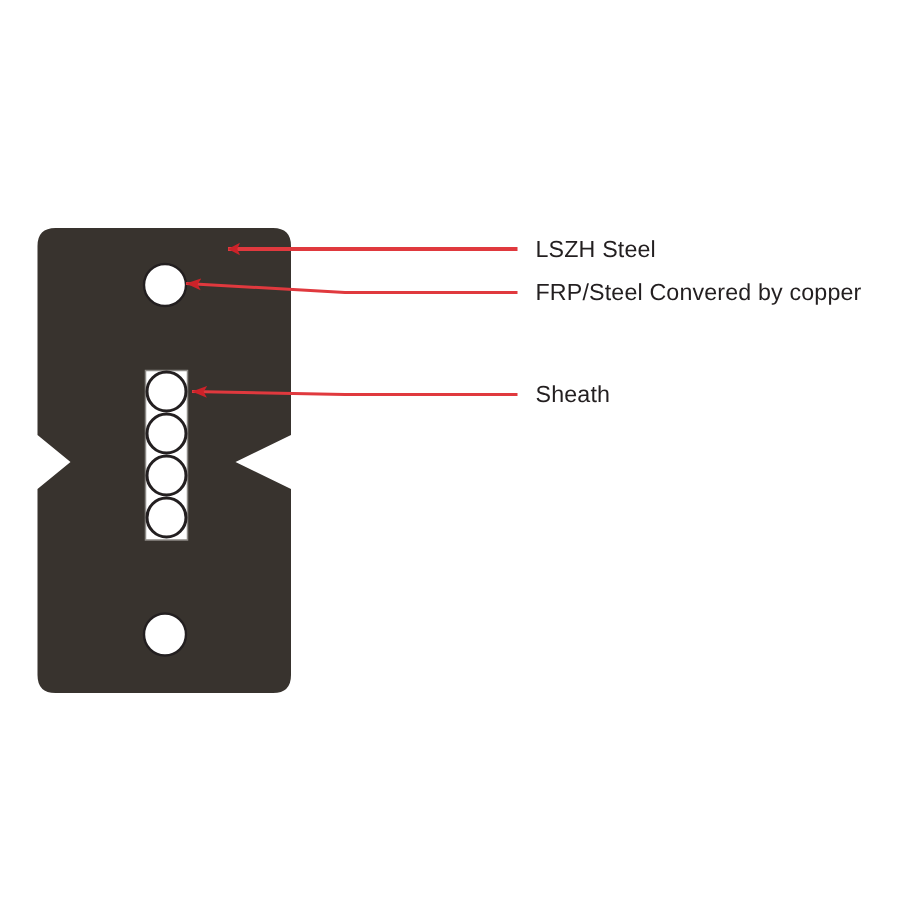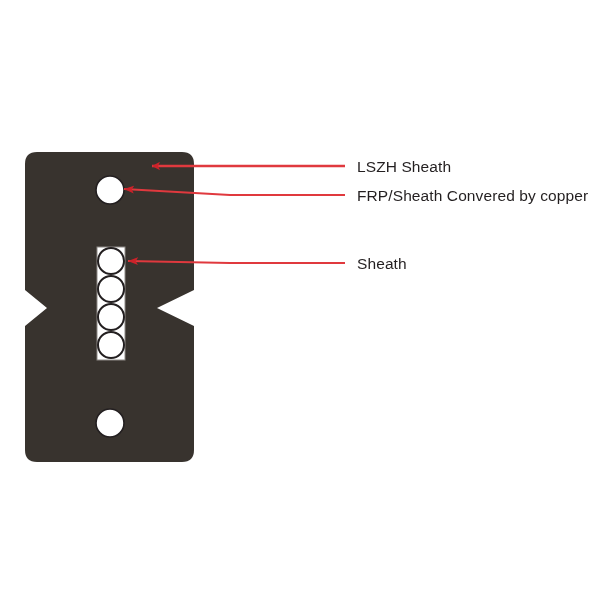--- a/index.html
+++ b/index.html
@@ -91,19 +91,19 @@
 
     <g>
       <path d="M 345 195 L 230 195 L 124 189" fill="none" stroke="#e0393e" stroke-width="2" marker-end="url(#arrowhead-thin)"></path>
     </g>
 
     <g>
       <path d="M 345 263 L 230 263 L 128 261" fill="none" stroke="#e0393e" stroke-width="2" marker-end="url(#arrowhead-thin)"></path>
     </g>
   </svg>
 
-  <div class="callout-label" id="label-lszh-sheath">LSZH Sheath</div>
+  <div class="callout-label" id="label-lszh-sheath">LSZH Steel</div>
 
-  <div class="callout-label" id="label-frp-steel">FRP/Sheath Convered by copper</div>
+  <div class="callout-label" id="label-frp-steel">FRP/Steel Convered by copper</div>
 
   <div class="callout-label" id="label-fiber">Sheath</div>
 
 </div>
 
 </body></html>

